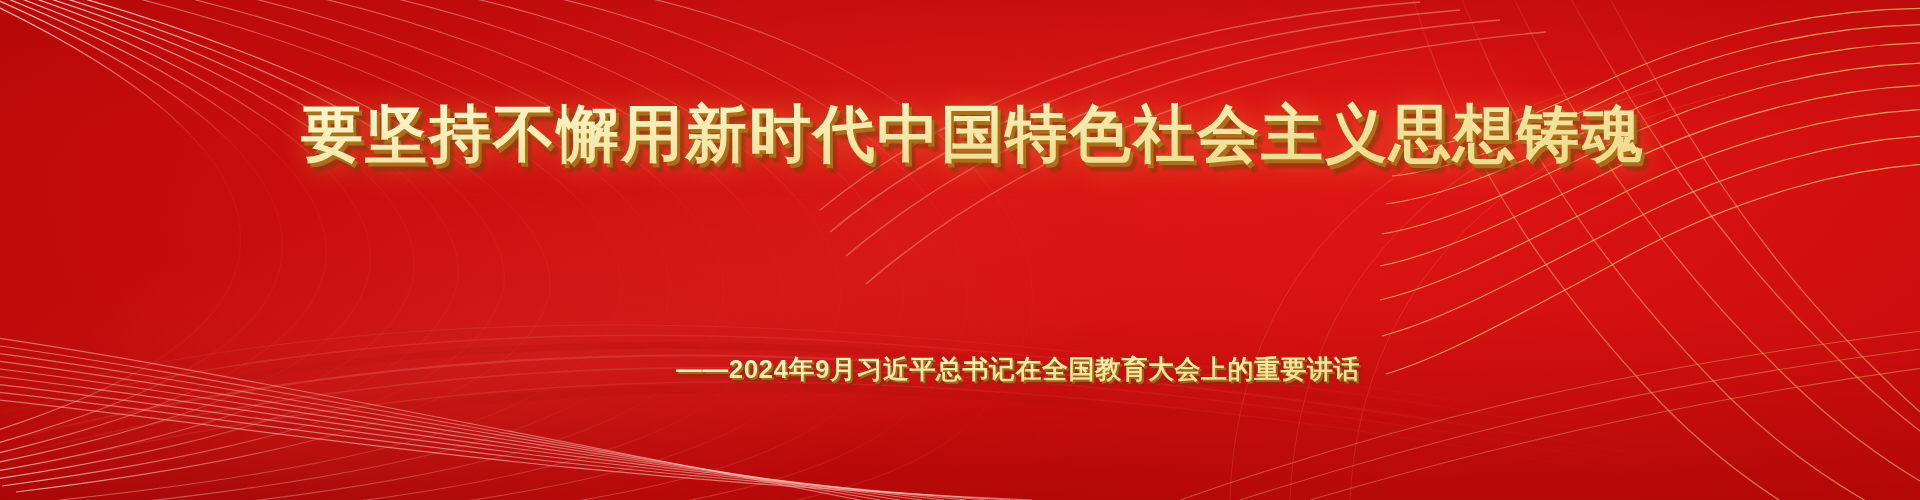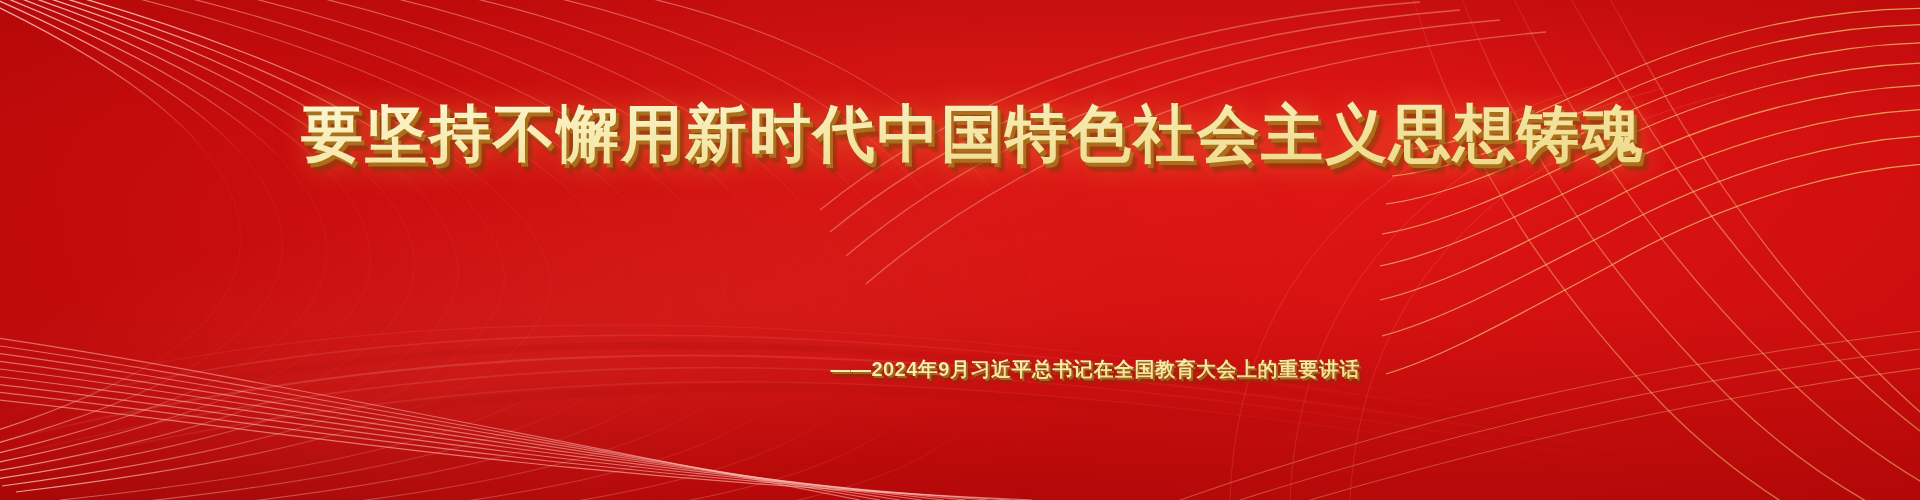--- a/index.html
+++ b/index.html
@@ -99,21 +99,21 @@
 
   .qline.line1 { padding-left: 26px; }
   .qline.line2 { padding-right: 300px; }
 
   .attribution {
     position: absolute;
     right: 560px;
     top: 352px;
     font-family: "Liberation Sans", "DejaVu Sans", sans-serif;
     font-weight: 700;
-    font-size: 20px;
+    font-size: 26px;
     line-height: 34px;
     letter-spacing: 0.5px;
     white-space: nowrap;
     color: #f6e9ab;
     background: linear-gradient(178deg, #fff7d8 0%, #f6e9a8 48%, #edd784 100%);
     -webkit-background-clip: text;
     background-clip: text;
     -webkit-text-fill-color: transparent;
     filter:
       drop-shadow(2px 2px 0px #9d6a16)

